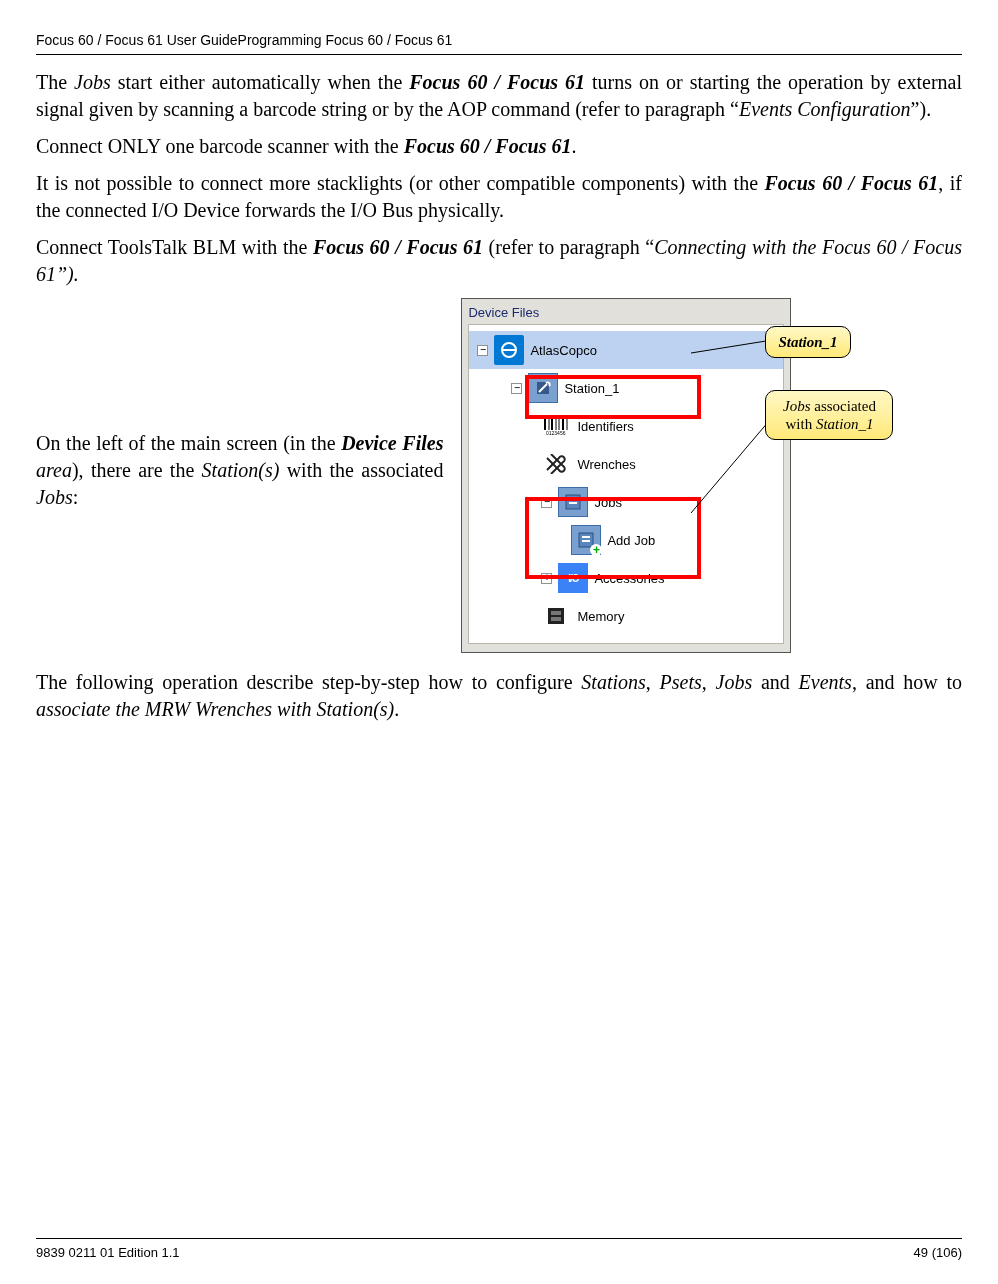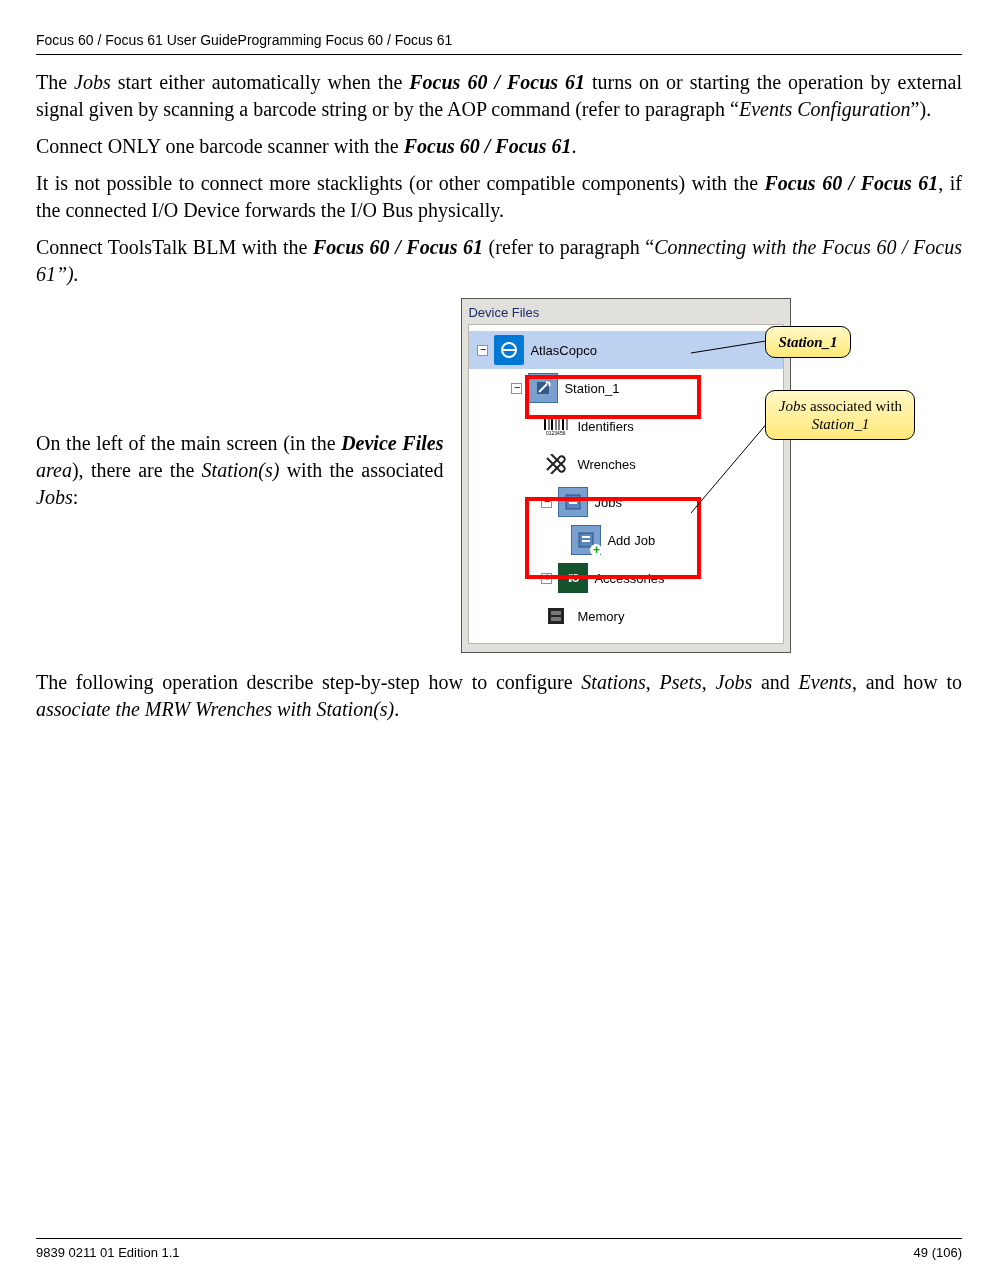--- a/index.html
+++ b/index.html
@@ -108,21 +108,21 @@
       margin-right: 6px;
       flex-shrink: 0;
       font-size: 18px;
     }
     .icon-logo { background: #0078d4; color: #fff; border-radius: 2px; }
     .icon-wrench { color: #000; }
     .icon-barcode { color: #000; }
     .icon-jobs { background: #7aa0d0; color: #fff; border: 1px solid #3a6ea5; }
     .icon-addjob { background: #7aa0d0; color: #fff; border: 1px solid #3a6ea5; position: relative; }
     .icon-plus { color: #0a0; font-weight: bold; position: absolute; bottom: -2px; right: -2px; background: #fff; border-radius: 50%; font-size: 12px; width: 12px; height: 12px; line-height: 12px; text-align: center; }
-    .icon-io { background: #14532d; color: #fff; font-size: 10px; font-weight: bold; letter-spacing: -1px; }
+    .icon-io { background: #3b82f6; color: #fff; font-size: 10px; font-weight: bold; letter-spacing: -1px; }
     .icon-mem { }
     .selected-item {
       background: #bcd2f0;
     }
     
     .redbox {
       position: absolute;
       border: 4px solid #ff0000;
       pointer-events: none;
     }
@@ -135,21 +135,21 @@
       border: 1px solid #000;
       border-radius: 10px;
       padding: 6px 12px;
       font-family: "Times New Roman", serif;
       font-size: 15px;
       text-align: center;
       line-height: 1.2;
       z-index: 10;
     }
     .callout1 { top: 28px; left: 304px; }
-    .callout2 { top: 92px; left: 304px; width: 150px;}
+    .callout2 { top: 92px; left: 304px; width: 128px;}
     svg.connector {
       position: absolute;
       pointer-events: none;
       z-index: 5;
     }
     
     .footer {
       position: absolute;
       bottom: 24px;
       left: 36px;

